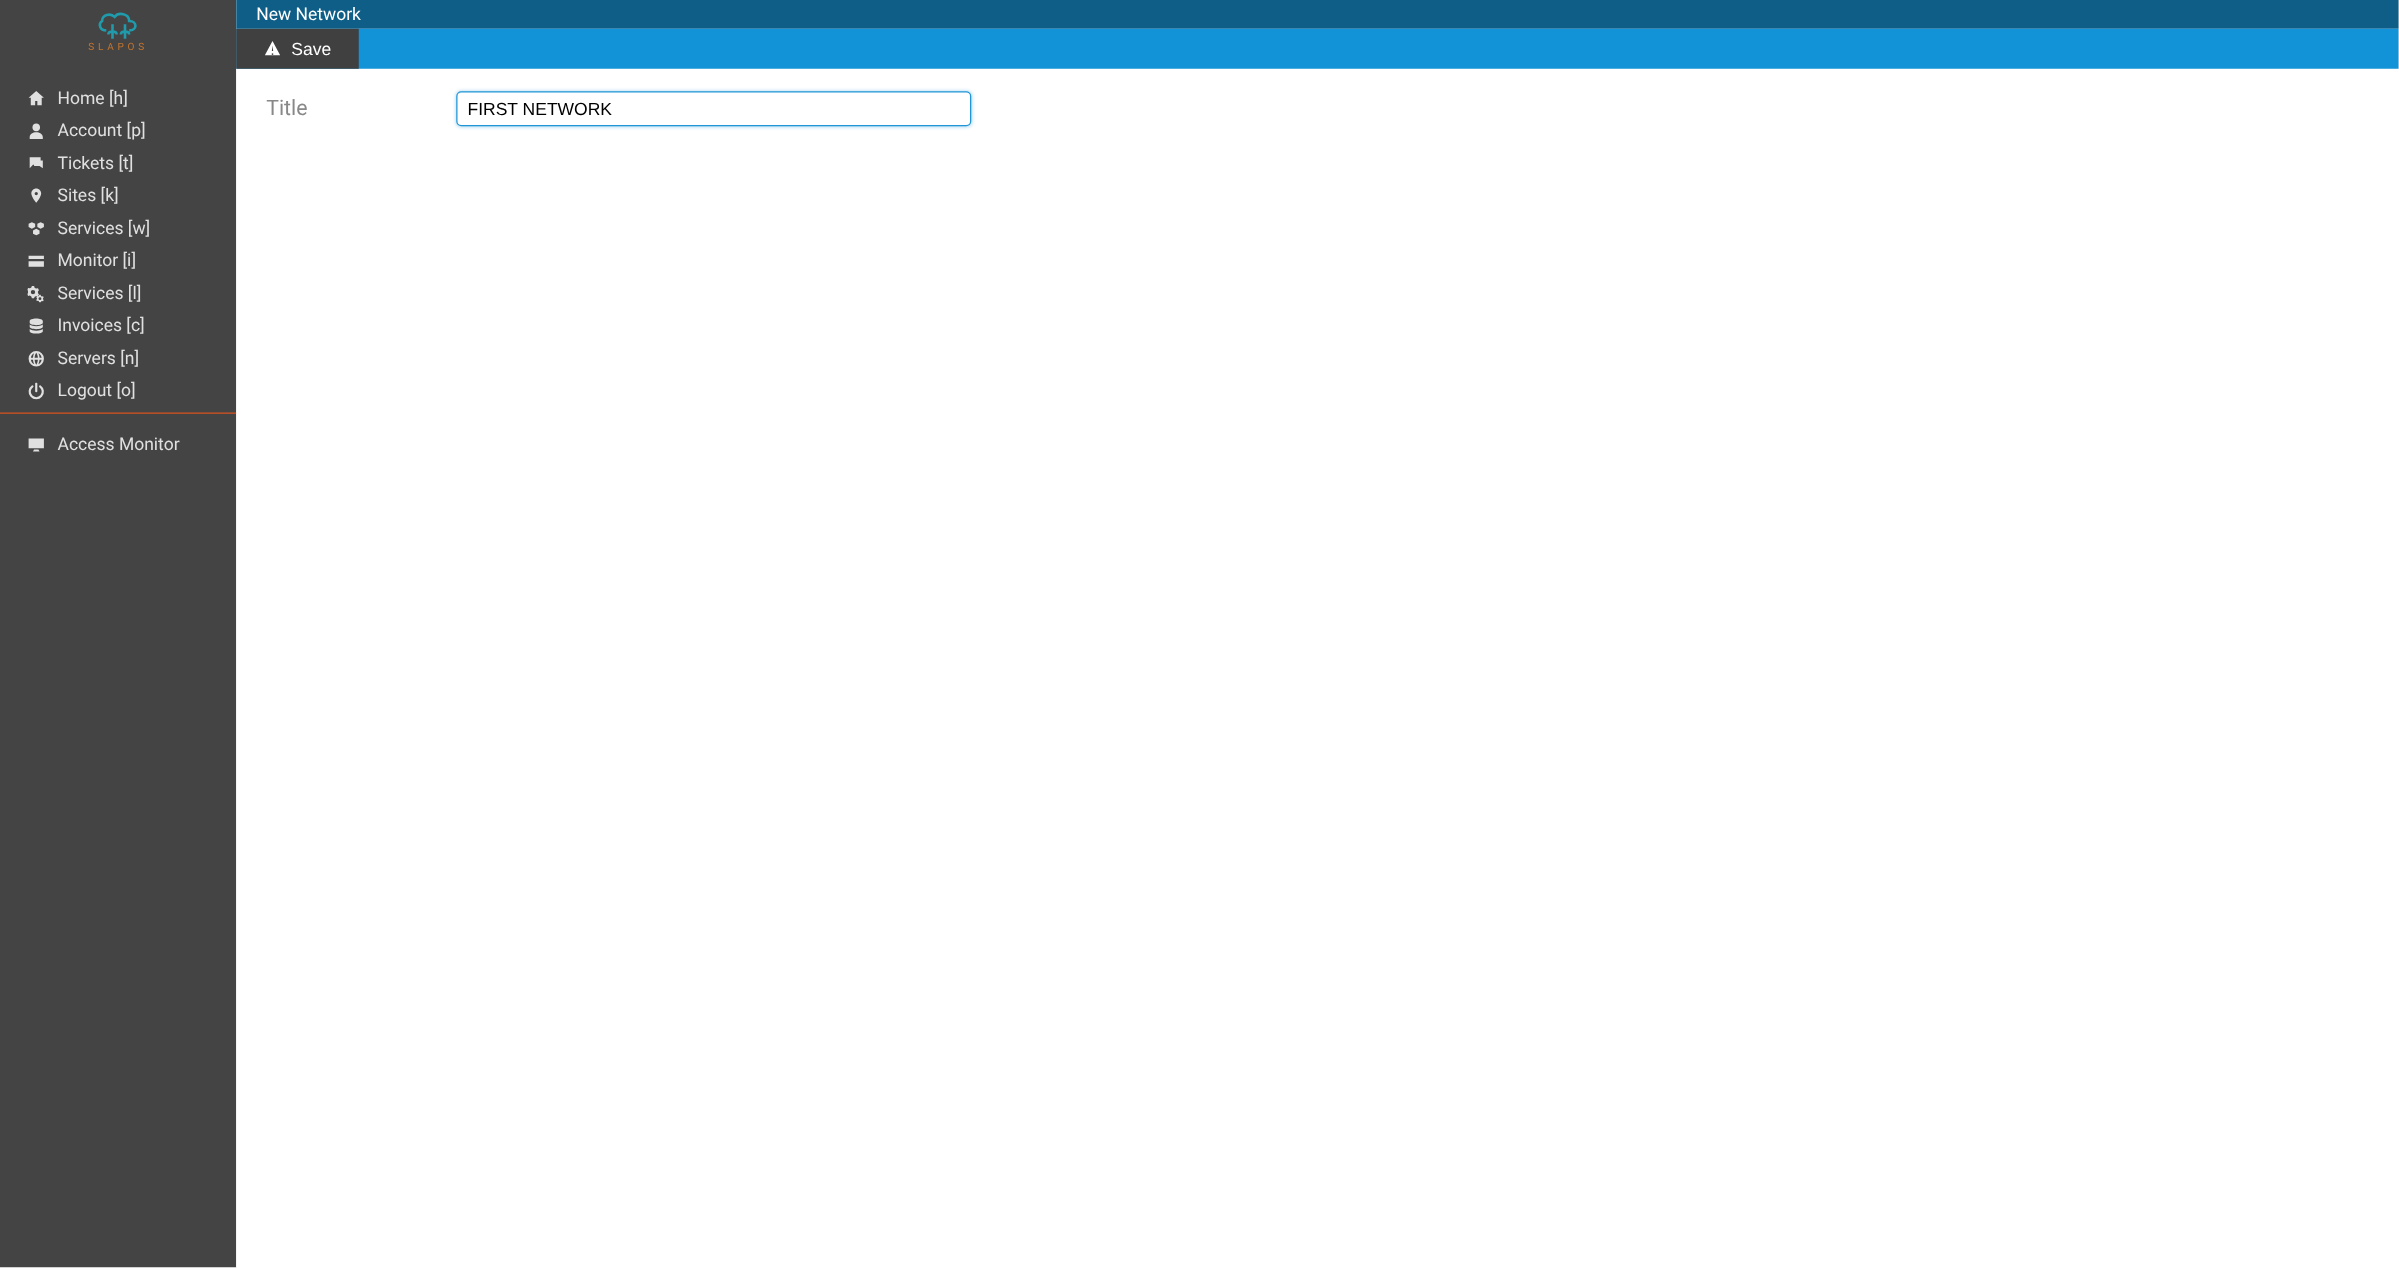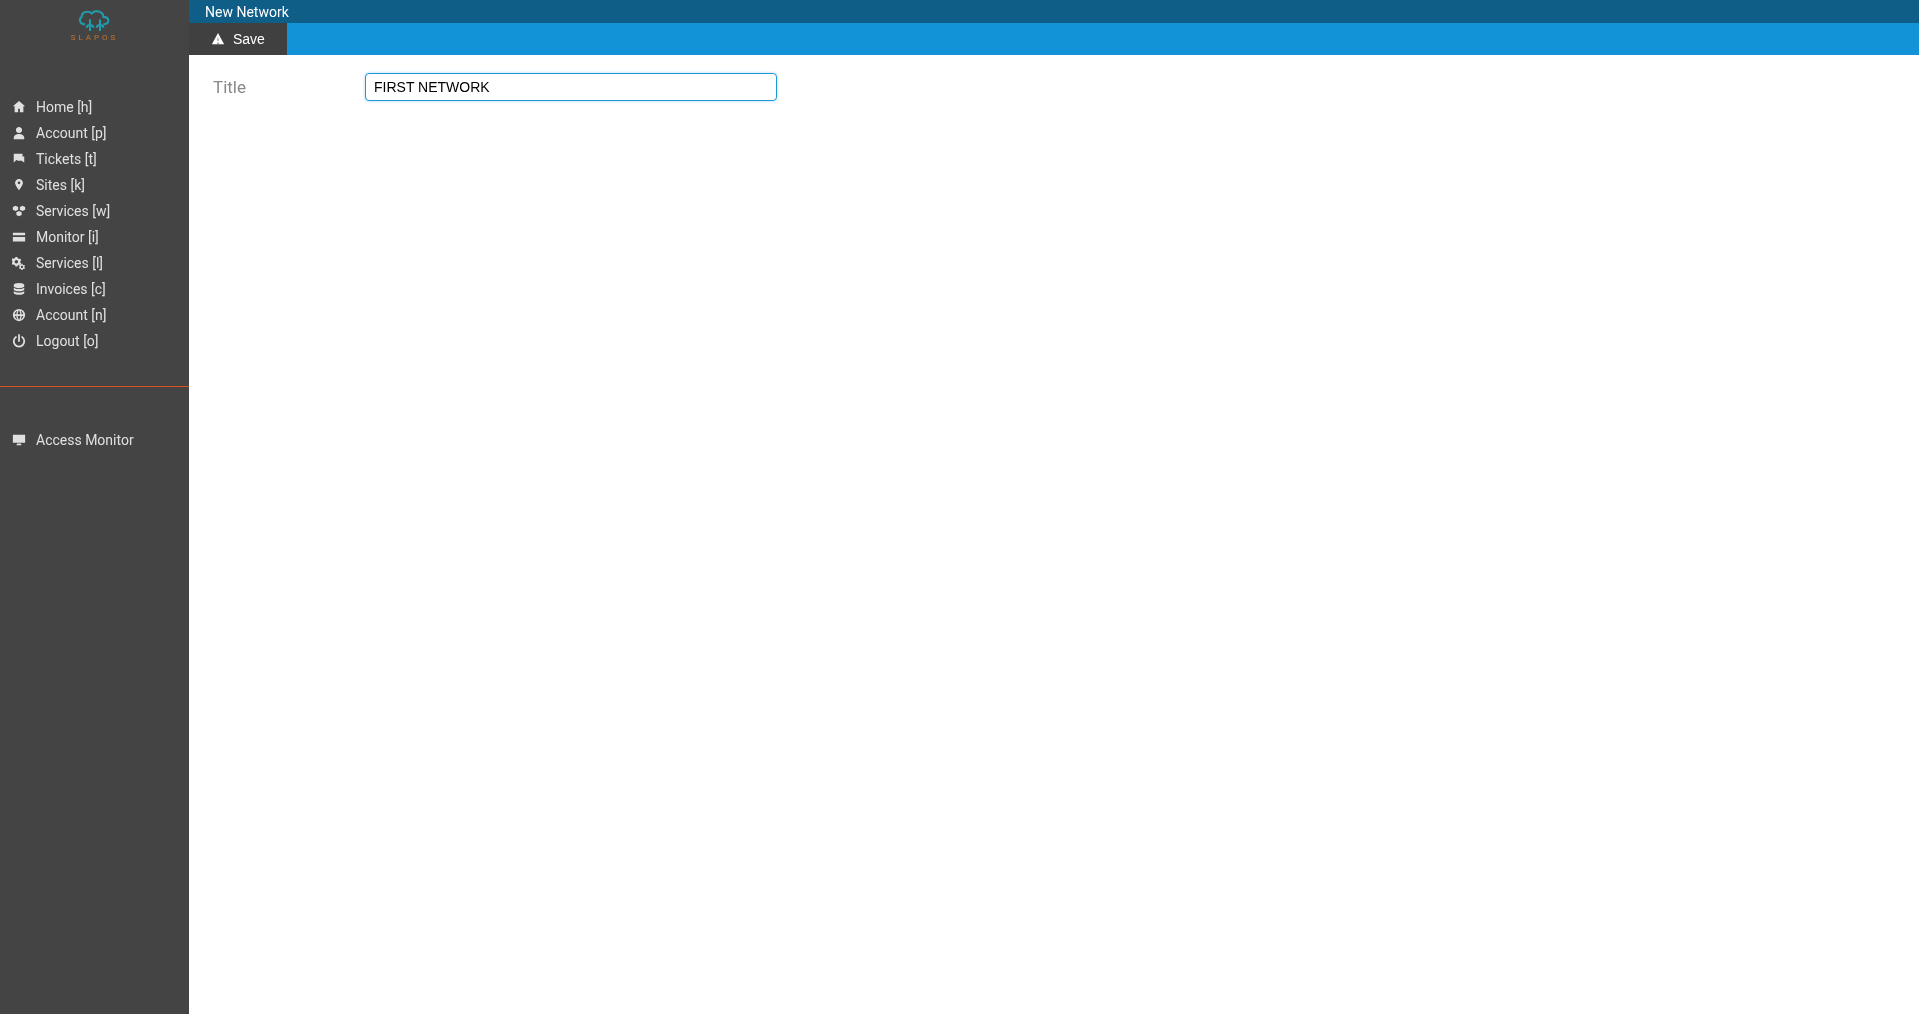--- a/index.html
+++ b/index.html
@@ -18,21 +18,20 @@
       width: 100vw;
       height: 100vh;
     }
     .sidebar {
       width: 189px;
       background: #444444;
       color: #d4d4d4;
       flex-shrink: 0;
       display: flex;
       flex-direction: column;
-      gap: 28px;
     }
     .logo-area {
       height: 48px;
       display: flex;
       align-items: center;
       justify-content: center;
       padding: 4px 0;
     }
     .logo {
       display: flex;
@@ -50,21 +49,21 @@
       color: #c4752e;
       margin-top: -2px;
     }
     .nav-list {
       list-style: none;
       padding-top: 18px;
     }
     .nav-item {
       display: flex;
       align-items: center;
-      padding: 5px 10px;
+      padding: 5px 20px;
       cursor: pointer;
       color: #e0e0e0;
       font-size: 14px;
       line-height: 16px;
     }
     .nav-icon {
       width: 18px;
       margin-right: 8px;
       display: inline-flex;
       align-items: center;
@@ -220,21 +219,21 @@
             </svg>
         </span>
         <span>Invoices [c]</span>
       </li>
       <li class="nav-item">
         <span class="nav-icon">
           <svg viewBox="0 0 16 16">
               <path d="M8 1a7 7 0 100 14A7 7 0 008 1zm4.9 6H11c-.1-1.5-.5-2.9-1-4 1.5.7 2.6 2.2 2.9 4zM8 2.5c.7.9 1.3 2.5 1.5 4.5h-3C6.7 5 7.3 3.4 8 2.5zM3.1 9H5c.1 1.5.5 2.9 1 4-1.5-.7-2.6-2.2-2.9-4zm0-2c.3-1.8 1.4-3.3 2.9-4-.5 1.1-.9 2.5-1 4H3.1zM8 13.5c-.7-.9-1.3-2.5-1.5-4.5h3c-.2 2-.8 3.6-1.5 4.5zM10 13c.5-1.1.9-2.5 1-4h1.9c-.3 1.8-1.4 3.3-2.9 4z"></path>
             </svg>
         </span>
-        <span>Account [n]</span>
+        <span>Servers [n]</span>
       </li>
       <li class="nav-item">
         <span class="nav-icon">
           <svg viewBox="0 0 16 16">
               <path d="M8 1v7h0M4.5 3.5a6 6 0 107 0" fill="none" stroke="#e0e0e0" stroke-width="2" stroke-linecap="round"></path>
             </svg>
         </span>
         <span>Logout [o]</span>
       </li>
     </ul>

